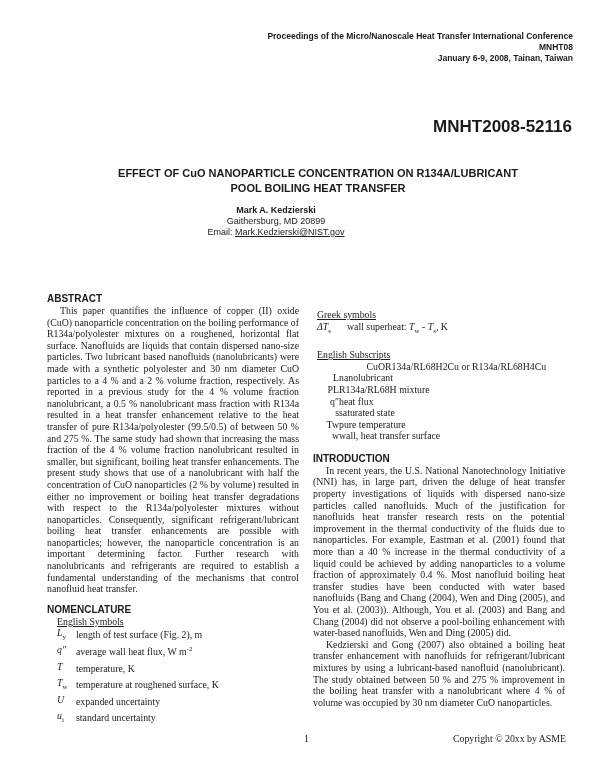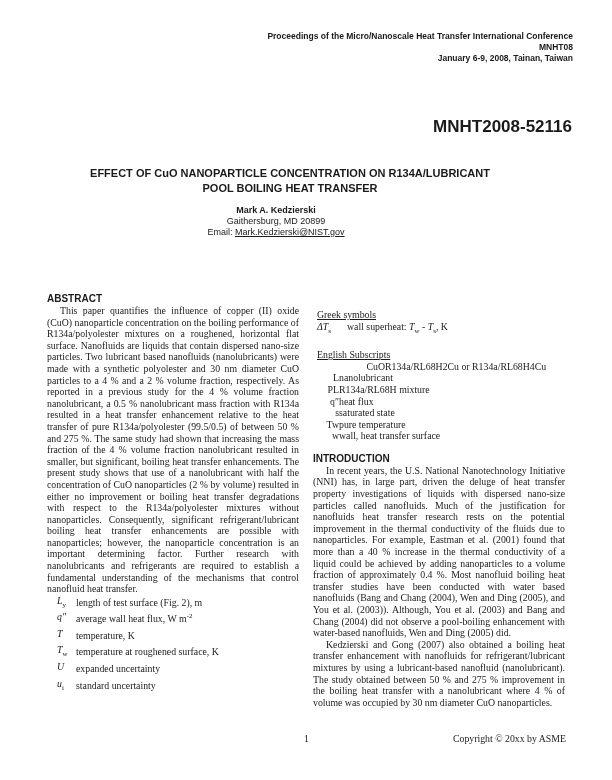--- a/index.html
+++ b/index.html
@@ -19,21 +19,21 @@
     font-weight: bold; font-size: 8.5px; line-height: 11px;
   }
 
   #paper-number {
     position: absolute; top: 117px; right: 40px;
     font-family: "Liberation Sans", sans-serif;
     font-weight: bold; font-size: 17px;
   }
 
   #title-block {
-    position: absolute; top: 166px; left: 30px; width: 520px;
+    position: absolute; top: 166px; left: 58px; width: 520px;
     text-align: center;
     font-family: "Liberation Sans", sans-serif;
     font-weight: bold; font-size: 11px; line-height: 14.5px;
   }
 
   #author-block {
     position: absolute; top: 205px; left: 0; width: 528px;
     text-align: center;
     font-family: "Liberation Sans", sans-serif;
     font-size: 9px; line-height: 11px; padding-left: 12px;
@@ -99,21 +99,23 @@
   <div>Gaithersburg, MD 20899</div>
   <div><span>Email: </span><a class="email-link">Mark.Kedzierski@NIST.gov</a></div>
 </div>
 
 <div id="columns">
 
   <div class="col">
     <div class="section-heading">ABSTRACT</div>
     <p class="para">This paper quantifies the influence of copper (II) oxide (CuO) nanoparticle concentration on the boiling performance of R134a/polyolester mixtures on a roughened, horizontal flat surface.  Nanofluids are liquids that contain dispersed nano-size particles.  Two lubricant based nanofluids (nanolubricants) were made with a synthetic polyolester and 30 nm diameter CuO particles to a 4 % and a 2 % volume fraction, respectively. As reported in a previous study for the 4 % volume fraction nanolubricant, a 0.5 % nanolubricant mass fraction with R134a resulted in a heat transfer enhancement relative to the heat transfer of pure R134a/polyolester (99.5/0.5) of between 50 % and 275 %.  The same study had shown that increasing the mass fraction of the 4 % volume fraction nanolubricant resulted in smaller, but significant, boiling heat transfer enhancements. The present study shows that use of a nanolubricant with half the concentration of CuO nanoparticles (2 % by volume) resulted in either no improvement or boiling heat transfer degradations with respect to the R134a/polyolester mixtures without nanoparticles. Consequently, significant refrigerant/lubricant boiling heat transfer enhancements are possible with nanoparticles; however, the nanoparticle concentration is an important determining factor.  Further research with nanolubricants and refrigerants are required to establish a fundamental understanding of the mechanisms that control nanofluid heat transfer.</p>
 
+    <div class="section-heading mt">NOMENCLATURE</div>
     <div class="nom-block">
+      <div class="underline-heading">English Symbols</div>
 
       <div class="nom-row">
         <span class="nom-sym"><i>L</i><sub>y</sub></span>
         <span class="nom-desc"><span>length of test surface (Fig. 2), m</span><sup></sup></span>
       </div>
       <div class="nom-row">
         <span class="nom-sym"><i>q″</i><sub></sub></span>
         <span class="nom-desc"><span>average wall heat flux, W m</span><sup>-2</sup></span>
       </div>
       <div class="nom-row">

